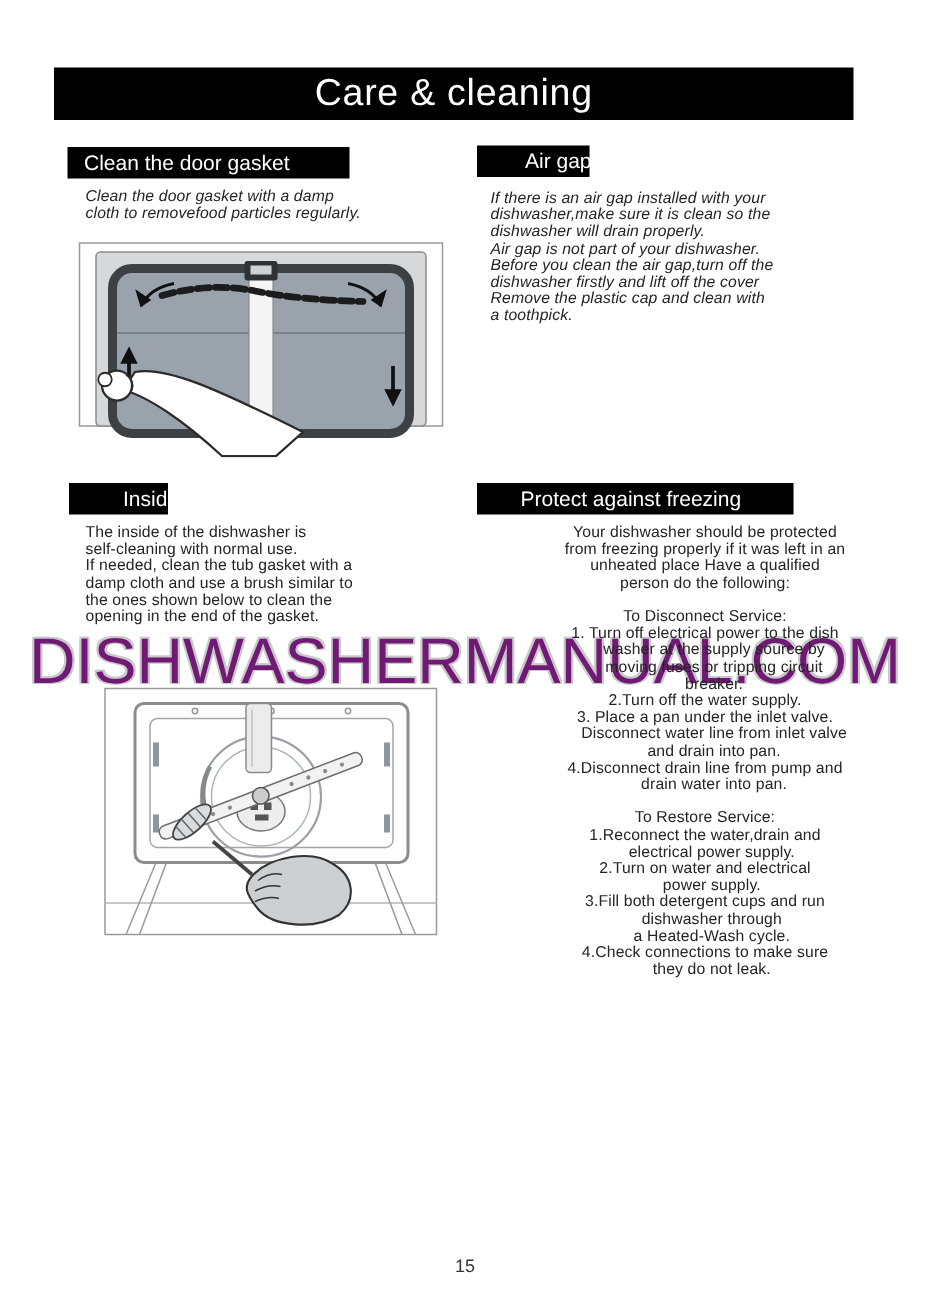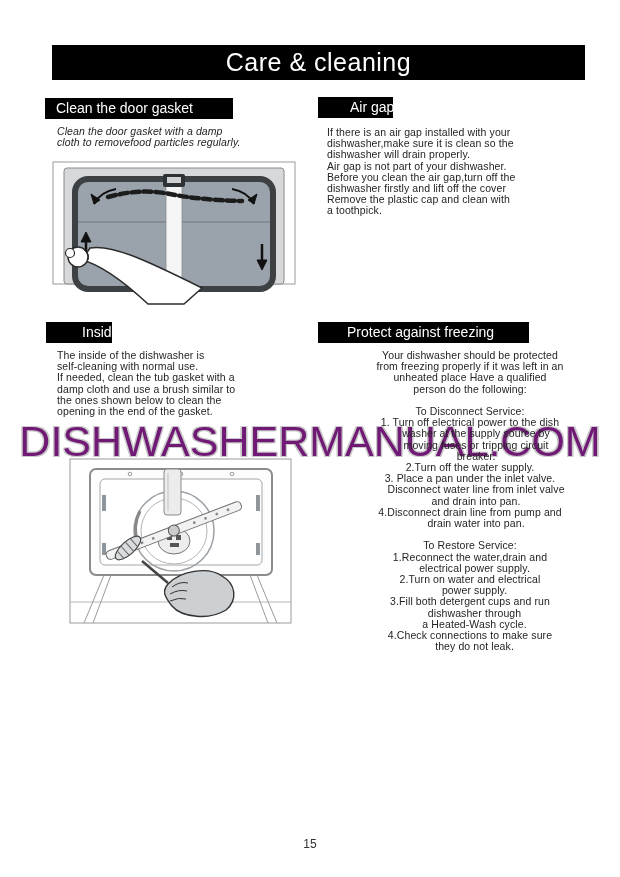--- a/index.html
+++ b/index.html
@@ -3,39 +3,39 @@
 <meta charset="utf-8">
 <style>
   html,body{margin:0;padding:0;}
   body{
     width:620px;height:877px;position:relative;background:#ffffff;
     font-family:"Liberation Sans","DejaVu Sans",sans-serif;
     color:#262626;overflow:hidden;
   }
   .abs{position:absolute;}
   .title-bar{
-    left:52px;top:45px;width:533px;height:35px;background:#000;
+    left:36px;top:45px;width:533px;height:35px;background:#000;
     color:#fff;text-align:center;line-height:35px;font-size:25px;
     letter-spacing:0.5px;
   }
   .sec-bar{
     height:21px;background:#000;color:#fff;font-size:14px;
     line-height:21px;padding-left:11px;box-sizing:border-box;
     white-space:nowrap;
   }
   .bar-doorgasket{left:45px;top:98px;width:188px;}
   .bar-airgap{left:318px;top:97px;width:75px;padding-left:32px;}
   .bar-inside{left:46px;top:322px;width:66px;padding-left:36px;}
   .bar-freezing{left:318px;top:322px;width:211px;padding-left:29px;}
   .body-text{
     font-size:10.5px;line-height:11.2px;white-space:pre-wrap;
     color:#242424;letter-spacing:0.1px;
   }
   .txt-doorgasket{left:57px;top:126px;width:250px;font-style:italic;}
-  .txt-airgap{left:327px;top:127px;width:286px;}
+  .txt-airgap{left:327px;top:127px;width:286px;font-style:italic;}
   .txt-inside{left:57px;top:350px;width:250px;}
   .txt-freezing{left:327px;top:350px;width:286px;text-align:center;}
   .watermark{
     left:0;top:417px;width:620px;text-align:center;
     font-size:43px;font-weight:normal;letter-spacing:0px;
     color:#701a75;
     text-shadow:-1.3px -1.3px 0 #c9c9c9, 1.3px -1.3px 0 #c9c9c9,
                 -1.3px 1.3px 0 #c9c9c9, 1.3px 1.3px 0 #c9c9c9;
     white-space:nowrap;
   }

